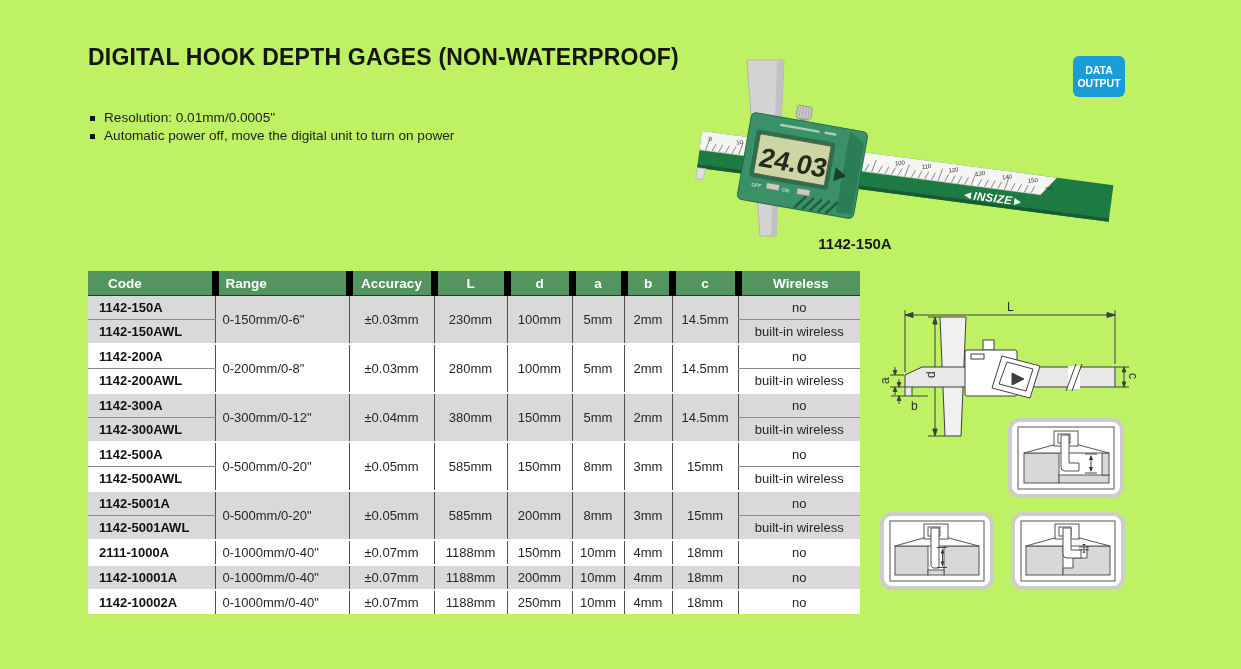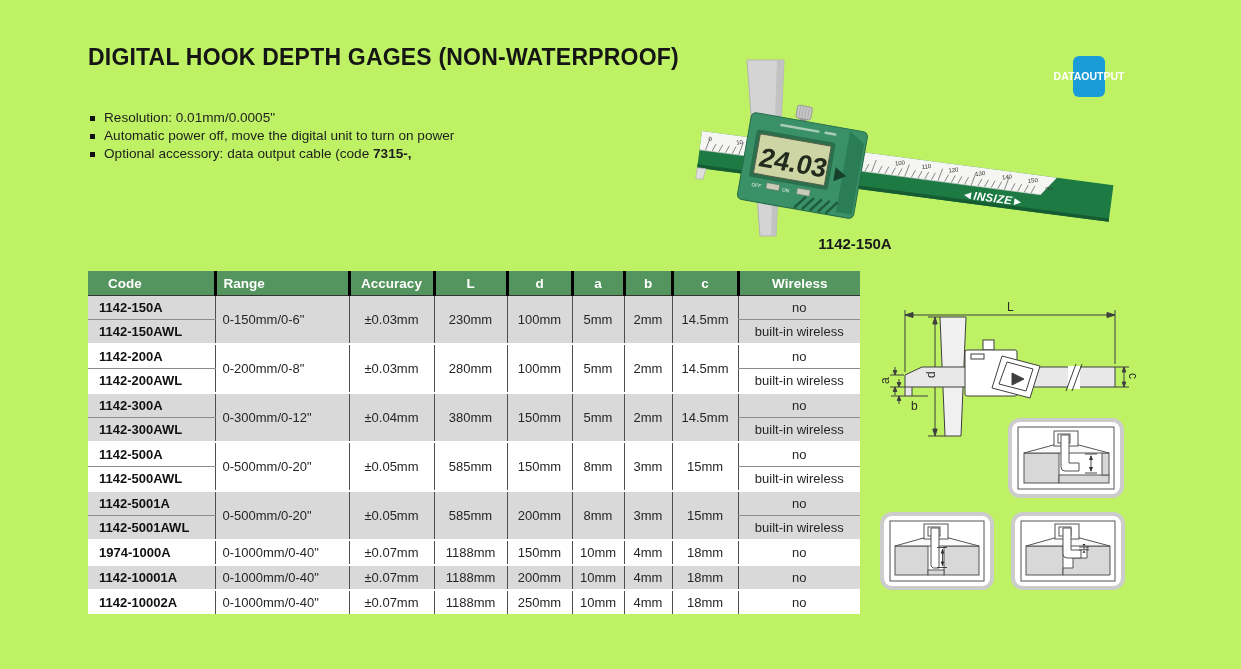--- a/index.html
+++ b/index.html
@@ -2,39 +2,39 @@
 <html><head>
 <meta charset="utf-8">
 <style>
   html,body{margin:0;padding:0;background:#fff;}
   #canvas{position:relative;width:1241px;height:669px;background:#bef264;overflow:hidden;
           font-family:"Liberation Sans",sans-serif;color:#222;}
   
   #page-title{position:absolute;left:88px;top:44px;margin:0;font-size:23px;font-weight:bold;
               color:#151515;letter-spacing:.2px;white-space:nowrap;}
   
-  #badge{position:absolute;left:1073px;top:56px;width:32px;height:41px;background:#1a9cd8;
+  #badge{position:absolute;left:1073px;top:56px;width:52px;height:41px;background:#1a9cd8;
          border-radius:6px;color:#fff;font-weight:bold;font-size:10.5px;line-height:13px;
-         display:flex;flex-direction:row;align-items:center;justify-content:center;text-align:center;}
+         display:flex;flex-direction:column;align-items:center;justify-content:center;text-align:center;}
   
   #feature-list{position:absolute;left:88px;top:109px;margin:0;padding:0;list-style:none;
                 font-size:13.6px;line-height:18.2px;color:#1e1e1e;}
   #feature-list li{display:flex;}
   #feature-list .marker{width:5px;height:5px;background:#111;margin:7px 9px 0 2px;flex:0 0 5px;}
   #feature-list .marker.hidden{visibility:hidden;}
   #feature-list b{font-weight:bold;}
   
   #product-svg{position:absolute;left:690px;top:55px;}
   #product-caption{position:absolute;left:690px;top:235px;width:330px;text-align:center;
                    font-weight:bold;font-size:15px;color:#1a1a1a;}
   
   #spec-table{position:absolute;left:88px;top:271px;width:772px;border-collapse:collapse;
               table-layout:fixed;font-size:13px;}
   #spec-table th{background:#54945e;color:#fff;font-weight:bold;font-size:13.5px;height:24px;
-                 text-align:center;border-left:3px solid #000000;border-bottom:1px solid #333;padding:0 4px;}
+                 text-align:center;border-left:7px solid #000000;border-bottom:1px solid #333;padding:0 4px;}
   #spec-table th:first-child{border-left:none;}
   #spec-table td{height:23px;text-align:center;border-left:1px solid #4f4f4f;padding:0 4px;
                  color:#262626;background:#fff;}
   #spec-table td:first-child{border-left:none;}
   #spec-table th.col0{text-align:left;padding-left:20px;}
   #spec-table th.col1{text-align:left;padding-left:7px;}
   #spec-table td.code{font-weight:bold;text-align:left;padding-left:11px;color:#111;}
   #spec-table td.range{text-align:left;padding-left:7px;}
   #spec-table td.shaded{background:#d9d9d9;}
   #spec-table td.split{border-bottom:1px solid #8b8b8b;}
@@ -56,24 +56,20 @@
   </div>
 
   <ul id="feature-list">
       <li>
         <span class="marker"></span>
         <span><span>Resolution: 0.01mm/0.0005"</span></span>
       </li>
       <li>
         <span class="marker"></span>
         <span><span>Automatic power off, move the digital unit to turn on power</span></span>
-      </li>
-      <li>
-        <span class="marker"></span>
-        <span><span>Optional accessory: data output cable (code </span><b>7315-,</b></span>
       </li>
     </ul>
 
   <svg id="product-svg" width="440" height="185" viewBox="0 0 440 185">
     <g>
       <polygon points="57,5 94,5 86,181 70,181" fill="#d4d4d4" stroke="#b3b3b3" stroke-width="1"></polygon>
       <polygon points="87,5 94,5 86,181 81,181" fill="#c2c2c2"></polygon>
     </g>
     <g transform="translate(12,76) rotate(7.5)">
       <rect x="0" y="0" width="415" height="37" fill="#1e7a43"></rect>
@@ -275,21 +271,21 @@
           <td class="val shaded" rowspan="2">8mm</td>
           <td class="val shaded" rowspan="2">3mm</td>
           <td class="val shaded" rowspan="2">15mm</td>
           <td class="wireless shaded split">no</td>
         </tr>
         <tr>
           <td class="code shaded">1142-5001AWL</td>
           <td class="wireless shaded">built-in wireless</td>
         </tr>
         <tr class="gstart">
-          <td class="code">1974-1000A</td>
+          <td class="code">2111-1000A</td>
           <td class="range">0-1000mm/0-40"</td>
           <td class="val">±0.07mm</td>
           <td class="val">1188mm</td>
           <td class="val">150mm</td>
           <td class="val">10mm</td>
           <td class="val">4mm</td>
           <td class="val">18mm</td>
           <td class="wireless">no</td>
         </tr>
         <tr class="gstart">

